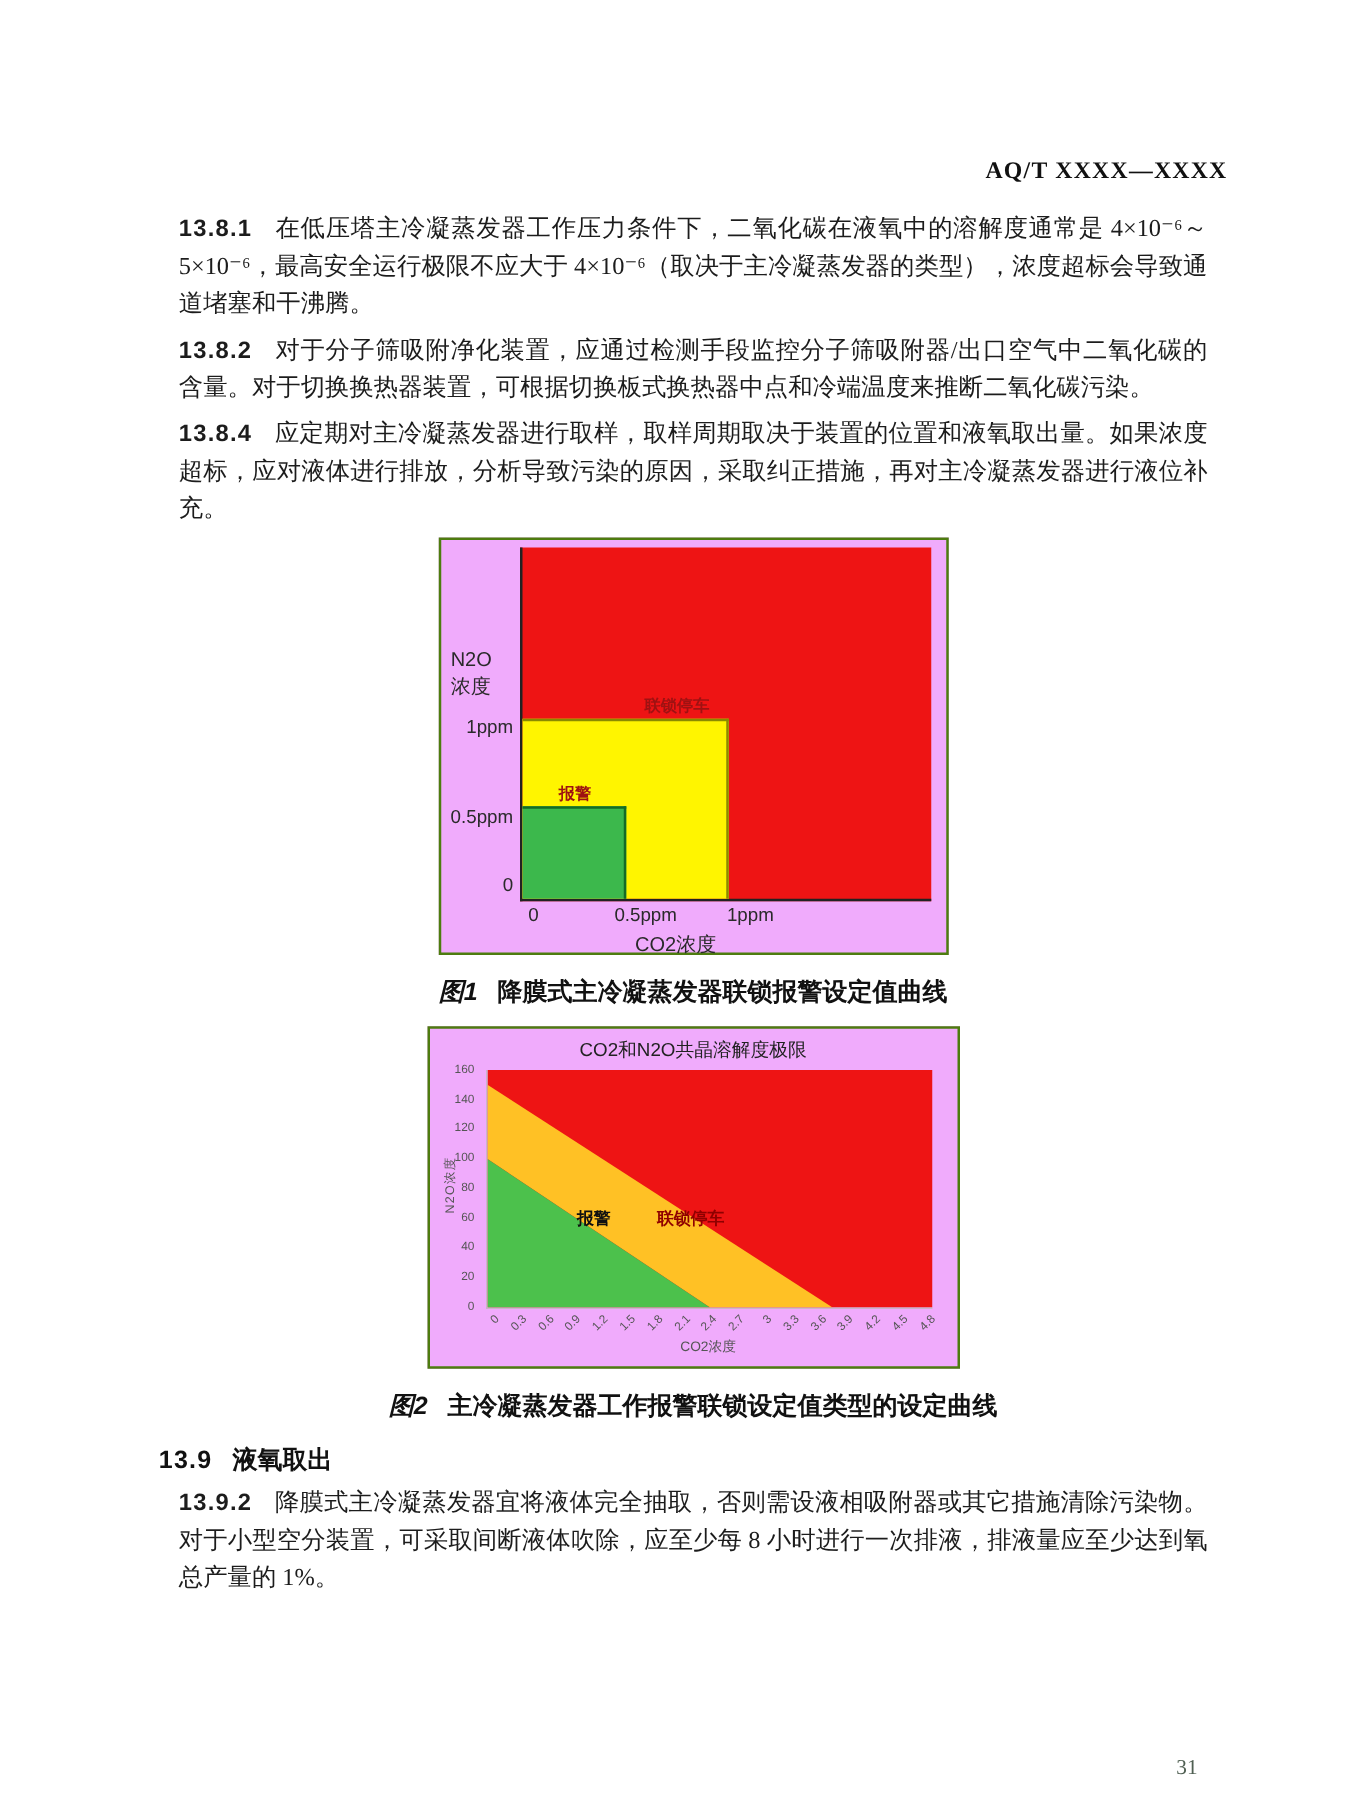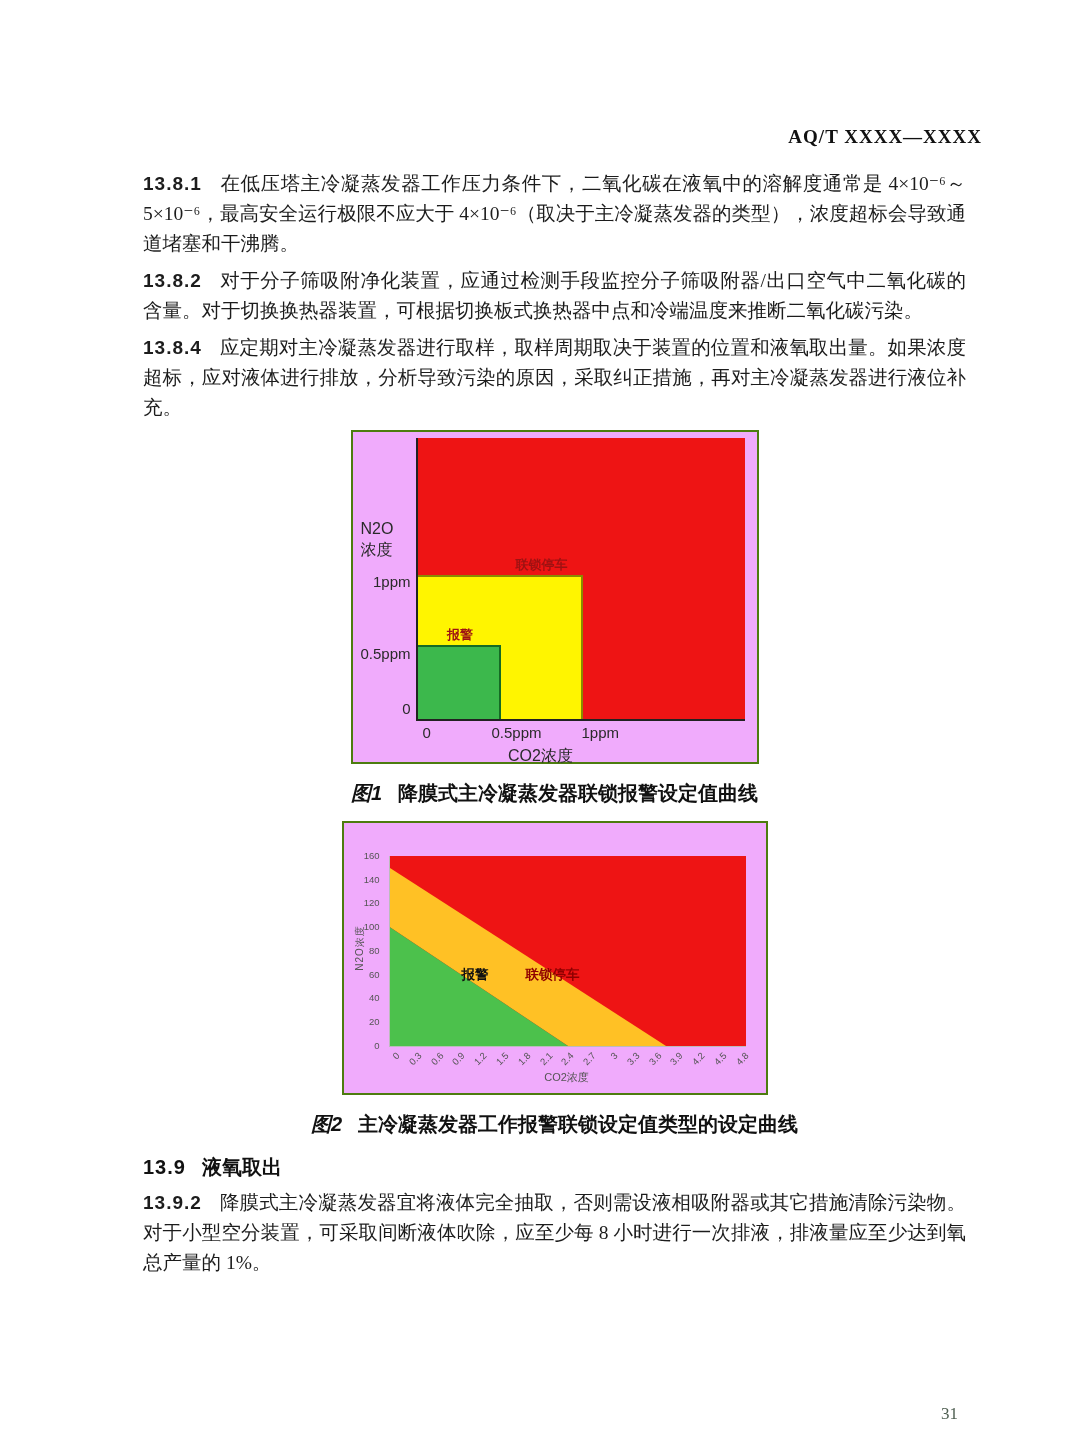--- a/index.html
+++ b/index.html
@@ -17,21 +17,21 @@
     font-family:Liberation Serif, serif;
     font-weight:bold;font-size:19px;letter-spacing:1px;color:#111;
   }
   .body-col{padding:14px 98px 0 127px;}
   .clause{margin:7px 16px;font-size:19.5px;line-height:30px;text-align:justify;}
   .clause .cnum{
     font-family:"Liberation Sans","DejaVu Sans",sans-serif;
     font-weight:bold;font-size:19px;margin-right:18px;letter-spacing:1px;
   }
   .sec-heading{
-    margin:16px 0 6px 16px;
+    margin:16px 0 6px 0;
     font-family:"Liberation Sans","DejaVu Sans",sans-serif;
     font-weight:bold;font-size:20px;color:#111;
   }
   .sec-heading .cnum{margin-right:16px;letter-spacing:1px;}
   .fig-caption{
     margin:16px 0 14px 0;text-align:center;
     font-family:"Liberation Sans","DejaVu Sans",sans-serif;
     font-weight:bold;font-size:20px;color:#111;
   }
   .fig-caption .capnum{margin-right:16px;font-style:italic;}
@@ -166,20 +166,21 @@
       <div class="f1-xtick" style="left:70px;">0</div>
       <div class="f1-xtick" style="left:139px;">0.5ppm</div>
       <div class="f1-xtick" style="left:229px;">1ppm</div>
 
       <div class="f1-xlab">CO2浓度</div>
     </div>
 
     <p class="fig-caption"><span class="capnum">图1</span><span>降膜式主冷凝蒸发器联锁报警设定值曲线</span></p>
 
     <div class="figbox fig2">
+      <div class="f2-title">CO2和N2O共晶溶解度极限</div>
       <div class="f2-ylab">N2O浓度</div>
 
       <div class="f2-plot">
         <svg viewBox="0 0 490 160" preserveAspectRatio="none">
           <rect x="0" y="0" width="490" height="160" fill="#ee1414"></rect>
           <polygon points="0,60 0,10 380,160 245,160" fill="#ffc125"></polygon>
           <polygon points="0,160 0,60 245,160" fill="#4cc14c"></polygon>
         </svg>
         <div class="f2-region-label f2-lab-alarm">报警</div>
         <div class="f2-region-label f2-lab-interlock">联锁停车</div>

